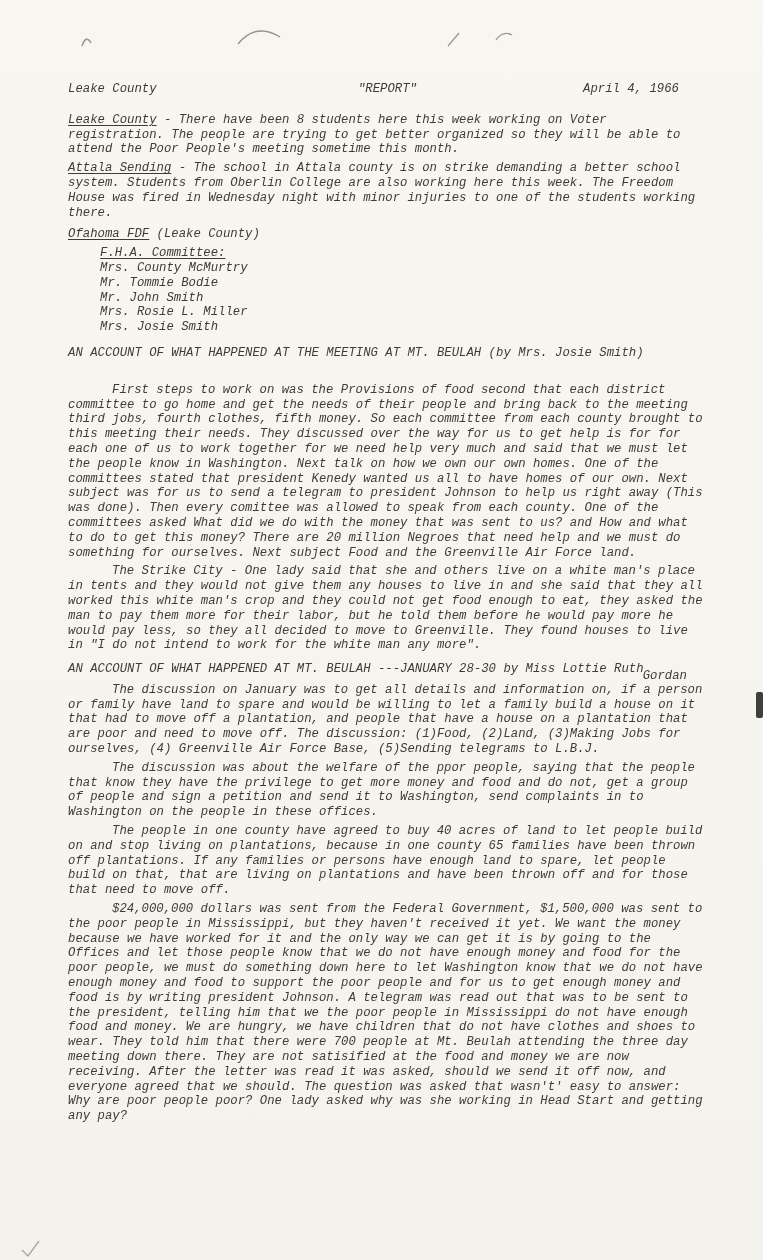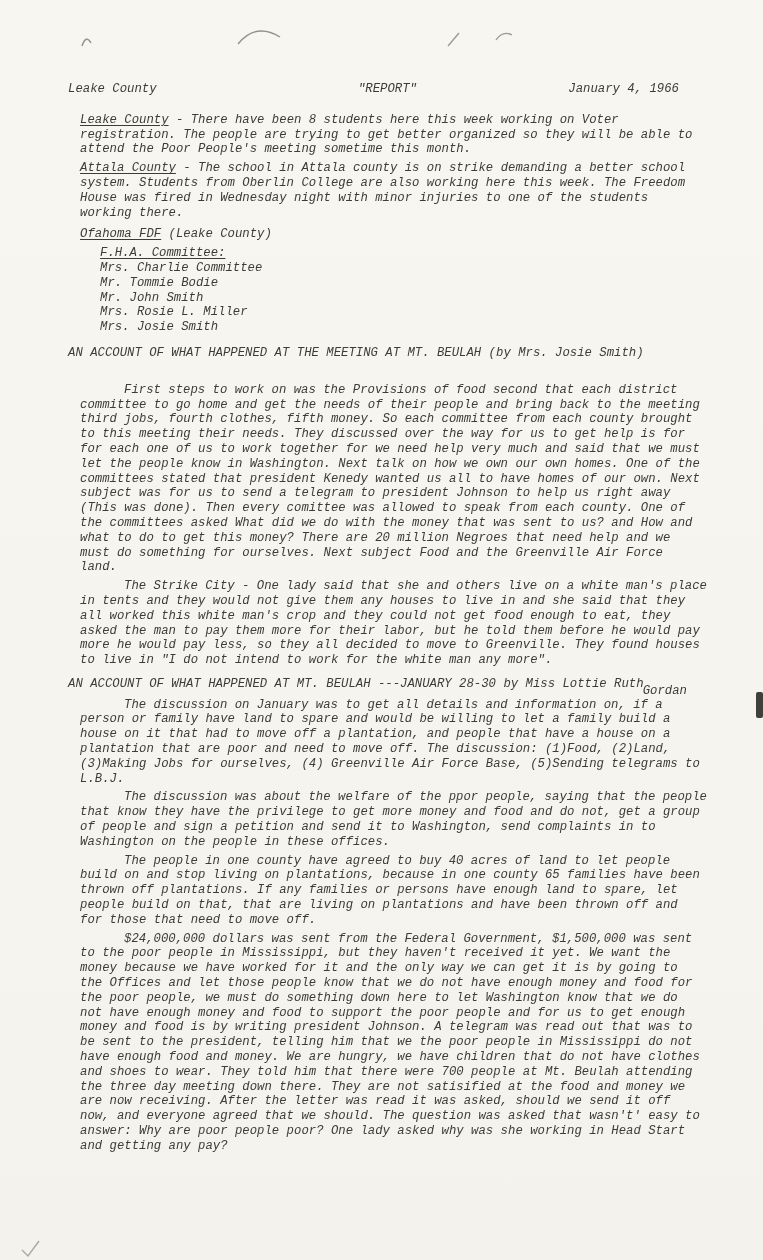--- a/index.html
+++ b/index.html
@@ -22,21 +22,21 @@
     position: absolute;
     left: 68px; right: 56px; top: 82px;
   }
   .hdr {
     display: grid;
     grid-template-columns: 1fr auto 1fr;
     margin-bottom: 16px;
   }
   .hdr .c { text-align: center; }
   .hdr .r { text-align: right; padding-right: 28px; }
-  p { margin: 0 0 7px 12px; }
+  p { margin: 0 0 7px 0; }
   .tight { margin-bottom: 4px; }
   .u { text-decoration: underline; text-underline-offset: 2px; }
   .indent { text-indent: 44px; }
   .heading { margin: 10px 0 22px 0; }
   .h2wrap { position: relative; margin: 9px 0 6px 0; }
   .gordan { position: absolute; right: 20px; top: 7px; }
   .cols { display: flex; margin-left: 32px; margin-bottom: 11px; }
   .col-left { width: 258px; }
   .member { line-height: 14.8px; }
   .marks { position: absolute; inset: 0; pointer-events: none; }
@@ -53,34 +53,34 @@
     <path d="M 496 40 q 7 -10 16 -5" stroke="#6b665e" stroke-width="1.3" fill="none" opacity="0.65"></path>
     <rect x="756" y="692" width="7" height="26" rx="2" fill="#201e1b" opacity="0.85"></rect>
     <path d="M 22 1250 l 6 6 l 11 -15" stroke="#7a766d" stroke-width="1.4" fill="none" opacity="0.6"></path>
   </svg>
 
   <div class="content">
 
     <div class="hdr">
       <span class="l">Leake County</span>
       <span class="c">"REPORT"</span>
-      <span class="r">January 4, 1966</span>
+      <span class="r">April 4, 1966</span>
     </div>
 
     <p class="tight"><span class="u">Leake County</span><span> - There have been 8 students here this week working on Voter registration. The people are trying to get better organized so they will be able to attend the Poor People's meeting sometime this month.</span></p>
 
-    <p><span class="u">Attala County</span><span> - The school in Attala county is on strike demanding a better school system. Students from Oberlin College are also working here this week. The Freedom House was fired in Wednesday night with minor injuries to one of the students working there.</span></p>
+    <p><span class="u">Attala Sending</span><span> - The school in Attala county is on strike demanding a better school system. Students from Oberlin College are also working here this week. The Freedom House was fired in Wednesday night with minor injuries to one of the students working there.</span></p>
 
     <p class="tight"><span class="u">Ofahoma FDF</span><span> (Leake County)</span></p>
 
 
     <div class="cols">
       <div class="col-right">
         <div class="member u">F.H.A. Committee:</div>
-        <div class="member">Mrs. Charlie Committee</div>
+        <div class="member">Mrs. County McMurtry</div>
         <div class="member">Mr. Tommie Bodie</div>
         <div class="member">Mr. John Smith</div>
         <div class="member">Mrs. Rosie L. Miller</div>
         <div class="member">Mrs. Josie Smith</div>
       </div>
     </div>
 
     <p class="heading">AN ACCOUNT OF WHAT HAPPENED AT THE MEETING AT MT. BEULAH (by Mrs. Josie Smith)</p>
 
     <p class="indent tight">First steps to work on was the Provisions of food second that each district committee to go home and get the needs of their people and bring back to the meeting third jobs, fourth clothes, fifth money. So each committee from each county brought to this meeting their needs. They discussed over the way for us to get help is for for each one of us to work together for we need help very much and said that we must let the people know in Washington. Next talk on how we own our own homes. One of the committees stated that president Kenedy wanted us all to have homes of our own. Next subject was for us to send a telegram to president Johnson to help us right away (This was done). Then every comittee was allowed to speak from each county. One of the committees asked What did we do with the money that was sent to us? and How and what to do to get this money? There are 20 million Negroes that need help and we must do something for ourselves. Next subject Food and the Greenville Air Force land.</p>

